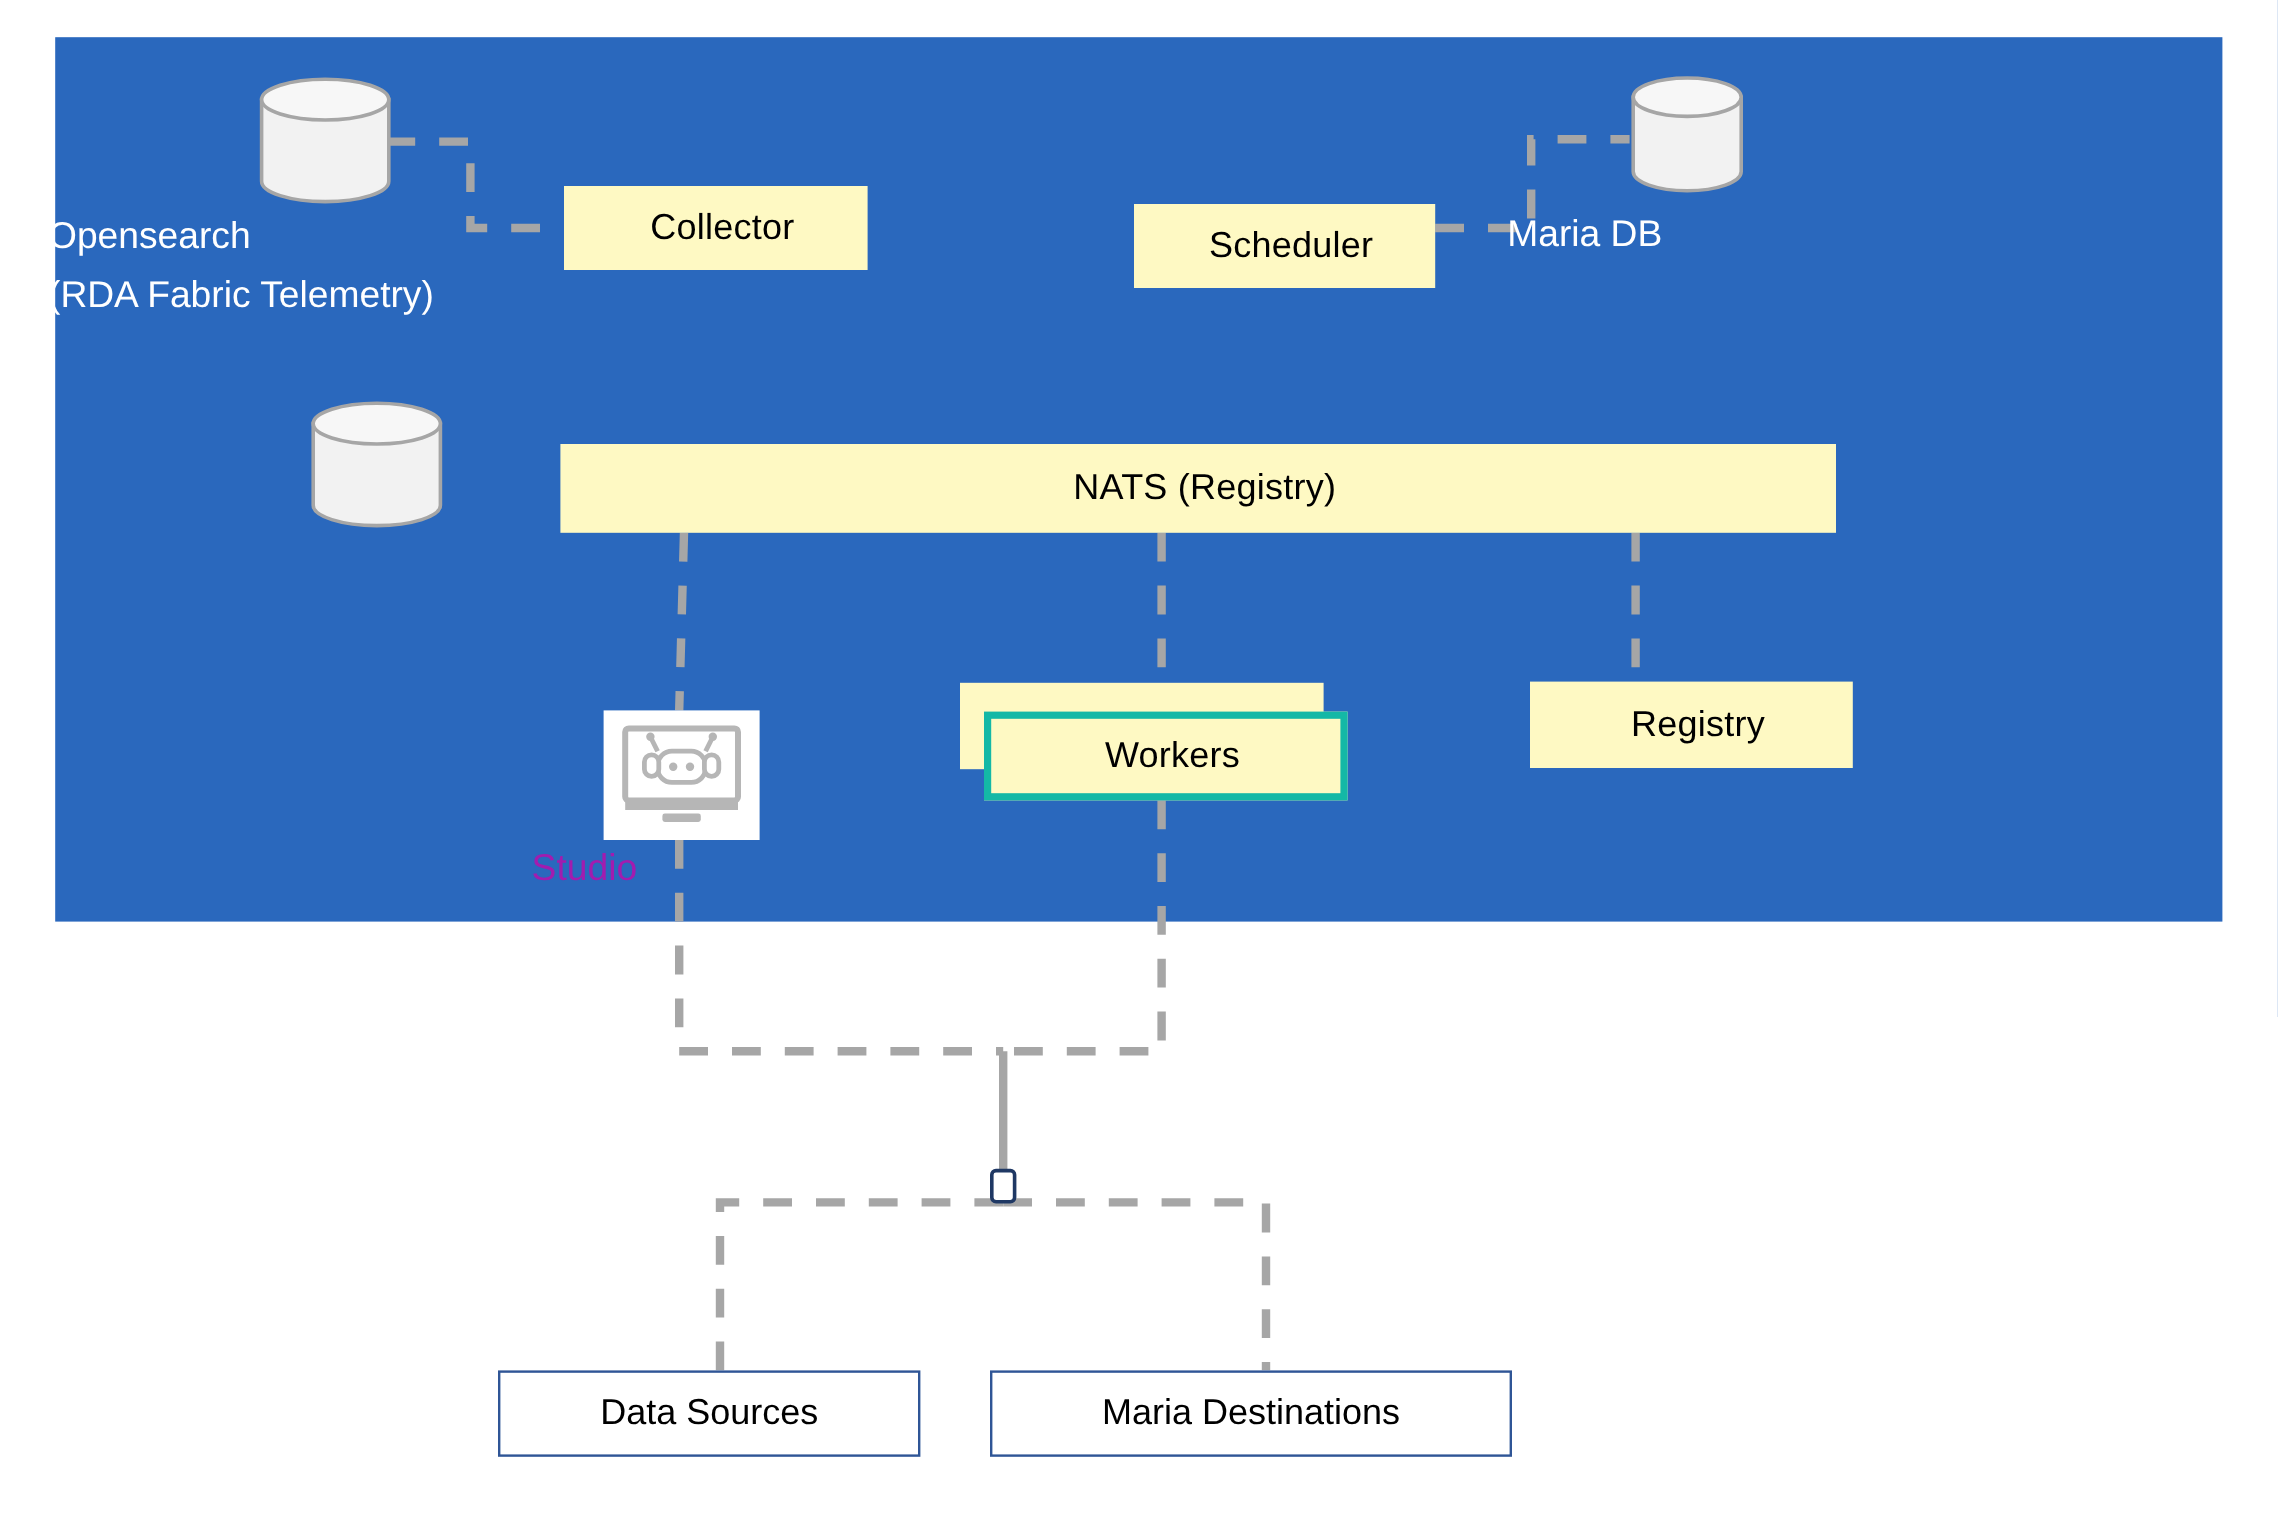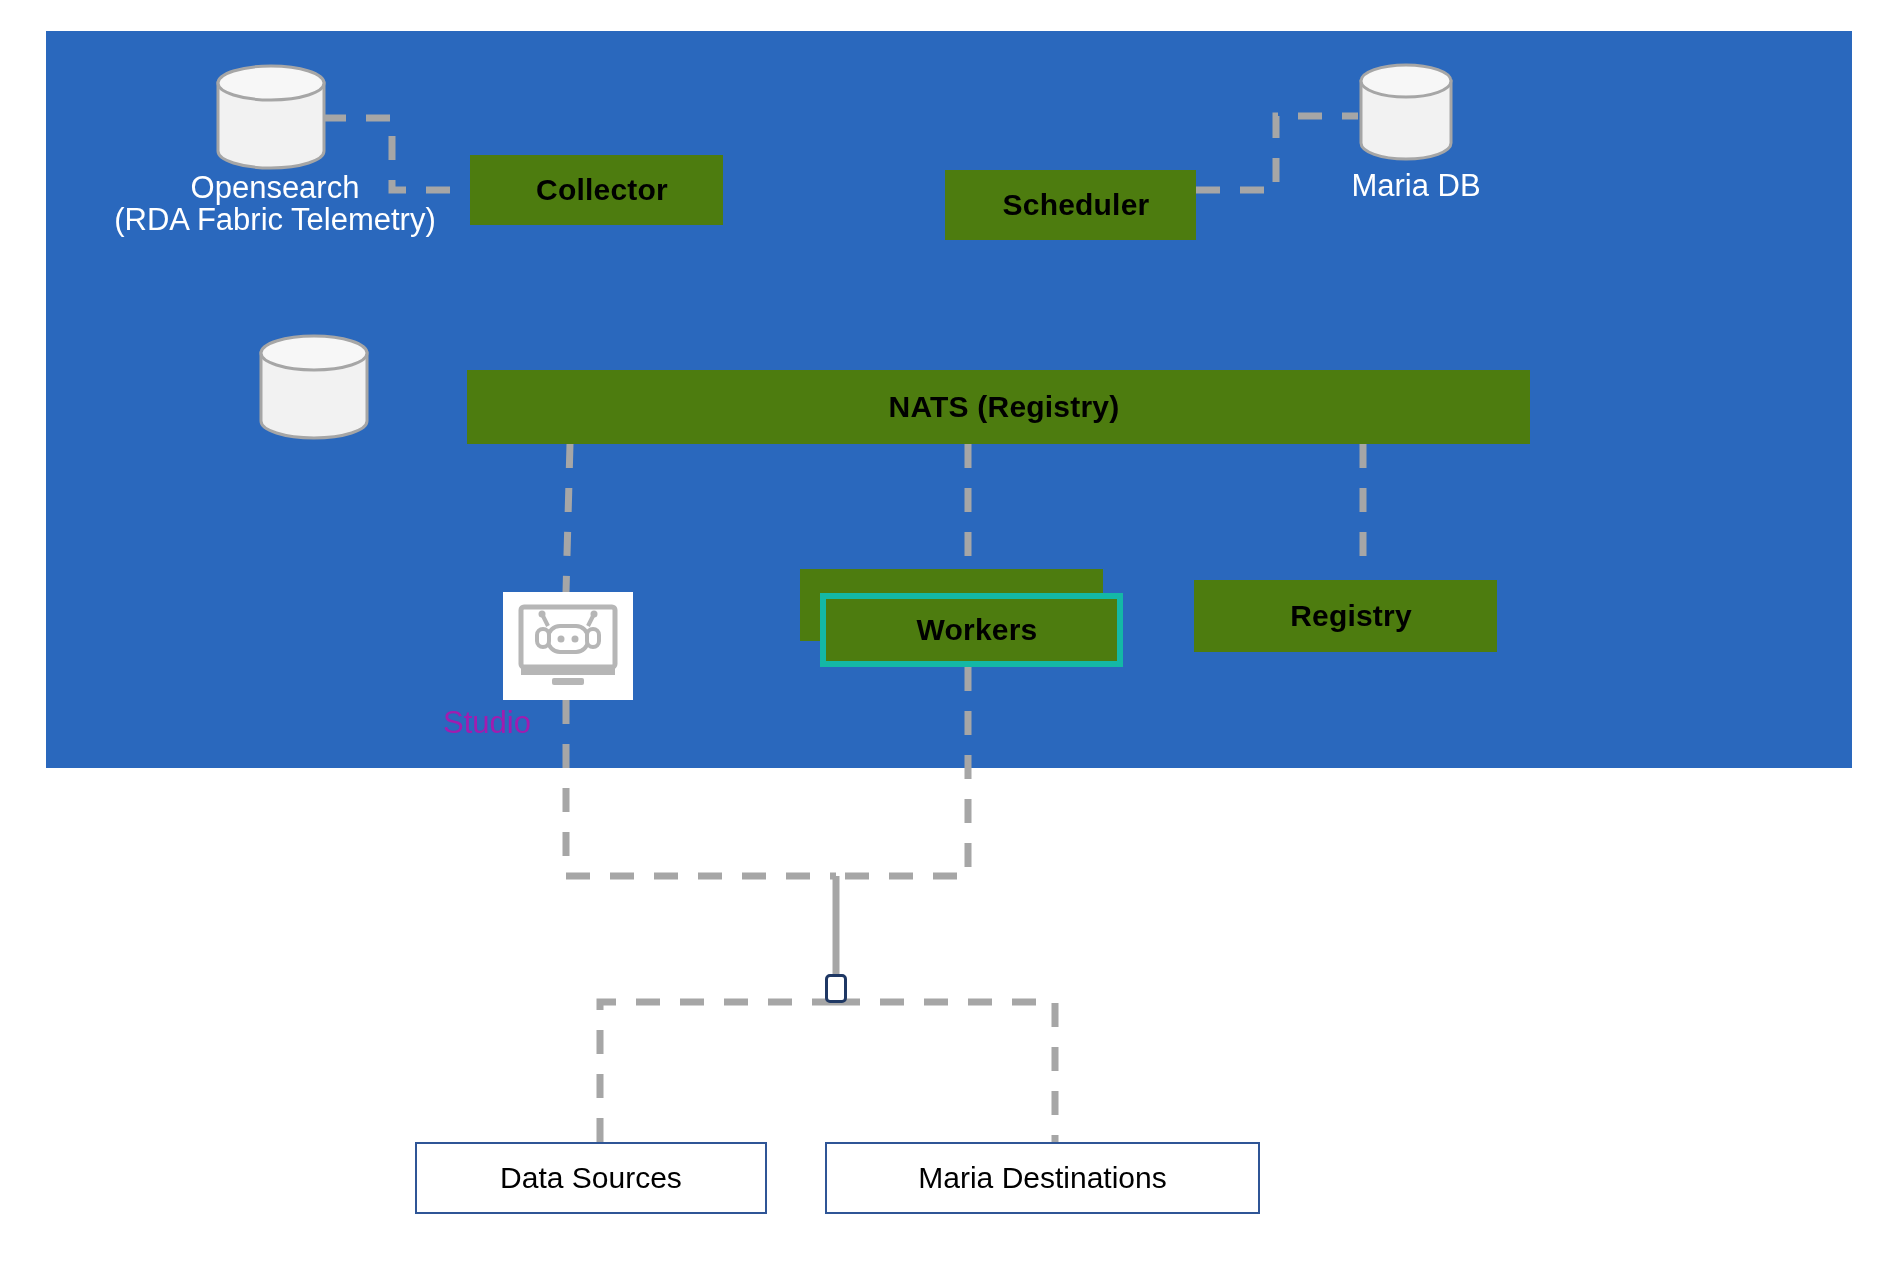--- a/index.html
+++ b/index.html
@@ -25,26 +25,26 @@
     position: absolute;
     left: 46px;
     top: 31px;
     width: 1806px;
     height: 737px;
     background: #2a68bd;
   }
   
   .comp-box {
     position: absolute;
-    background: #4d7c0f;
+    background: #fef9c3;
     display: flex;
     align-items: center;
     justify-content: center;
     color: #000000;
-    font-weight: bold;
+    font-weight: normal;
     font-size: 30px;
     letter-spacing: 0.2px;
     box-sizing: border-box;
     padding-left: 11px;
   }
   .comp-box.bordered {
     border: 6px solid #14b8a6;
   }
   
   .outline-box {
@@ -60,22 +60,22 @@
     box-sizing: border-box;
   }
   
   .cylinder {
     position: absolute;
   }
   .cyl-label {
     position: absolute;
     color: #ffffff;
     font-size: 31px;
-    line-height: 32px;
-    text-align: center;
+    line-height: 49px;
+    text-align: left;
     font-weight: normal;
     white-space: pre-line;
   }
   
   .studio-icon-box {
     position: absolute;
     background: #ffffff;
     display: flex;
     align-items: center;
     justify-content: center;
@@ -158,21 +158,21 @@
       <ellipse cx="56" cy="20" rx="53" ry="17" fill="#f7f7f7" stroke="#a6a6a6" stroke-width="3"></ellipse>
     </svg>
   </div>
 
   <div class="comp-box" style="left:470px; top:155px; width:253px; height:70px;">Collector</div>
 
   <div class="comp-box" style="left:945px; top:170px; width:251px; height:70px;">Scheduler</div>
 
   <div class="comp-box" style="left:467px; top:370px; width:1063px; height:74px;">NATS (Registry)</div>
 
-  <div class="comp-box" style="left:1194px; top:568px; width:303px; height:72px;margin-top:12px;">Registry</div>
+  <div class="comp-box" style="left:1275px; top:568px; width:269px; height:72px;">Registry</div>
 
   <div class="comp-box" style="left:800px; top:569px; width:303px; height:72px;"></div>
   <div class="comp-box bordered" style="left:820px; top:593px; width:303px; height:74px;">Workers</div>
 
   <div class="studio-icon-box" style="left:503px; top:592px; width:130px; height:108px;">
     <svg width="104" height="84" viewBox="0 0 104 84" xmlns="http://www.w3.org/2000/svg">
 
       <rect x="5" y="3" width="94" height="60" rx="3" ry="3" fill="#ffffff" stroke="#b6b6b6" stroke-width="5"></rect>
 
       <rect x="5" y="63" width="94" height="8" fill="#b6b6b6"></rect>

